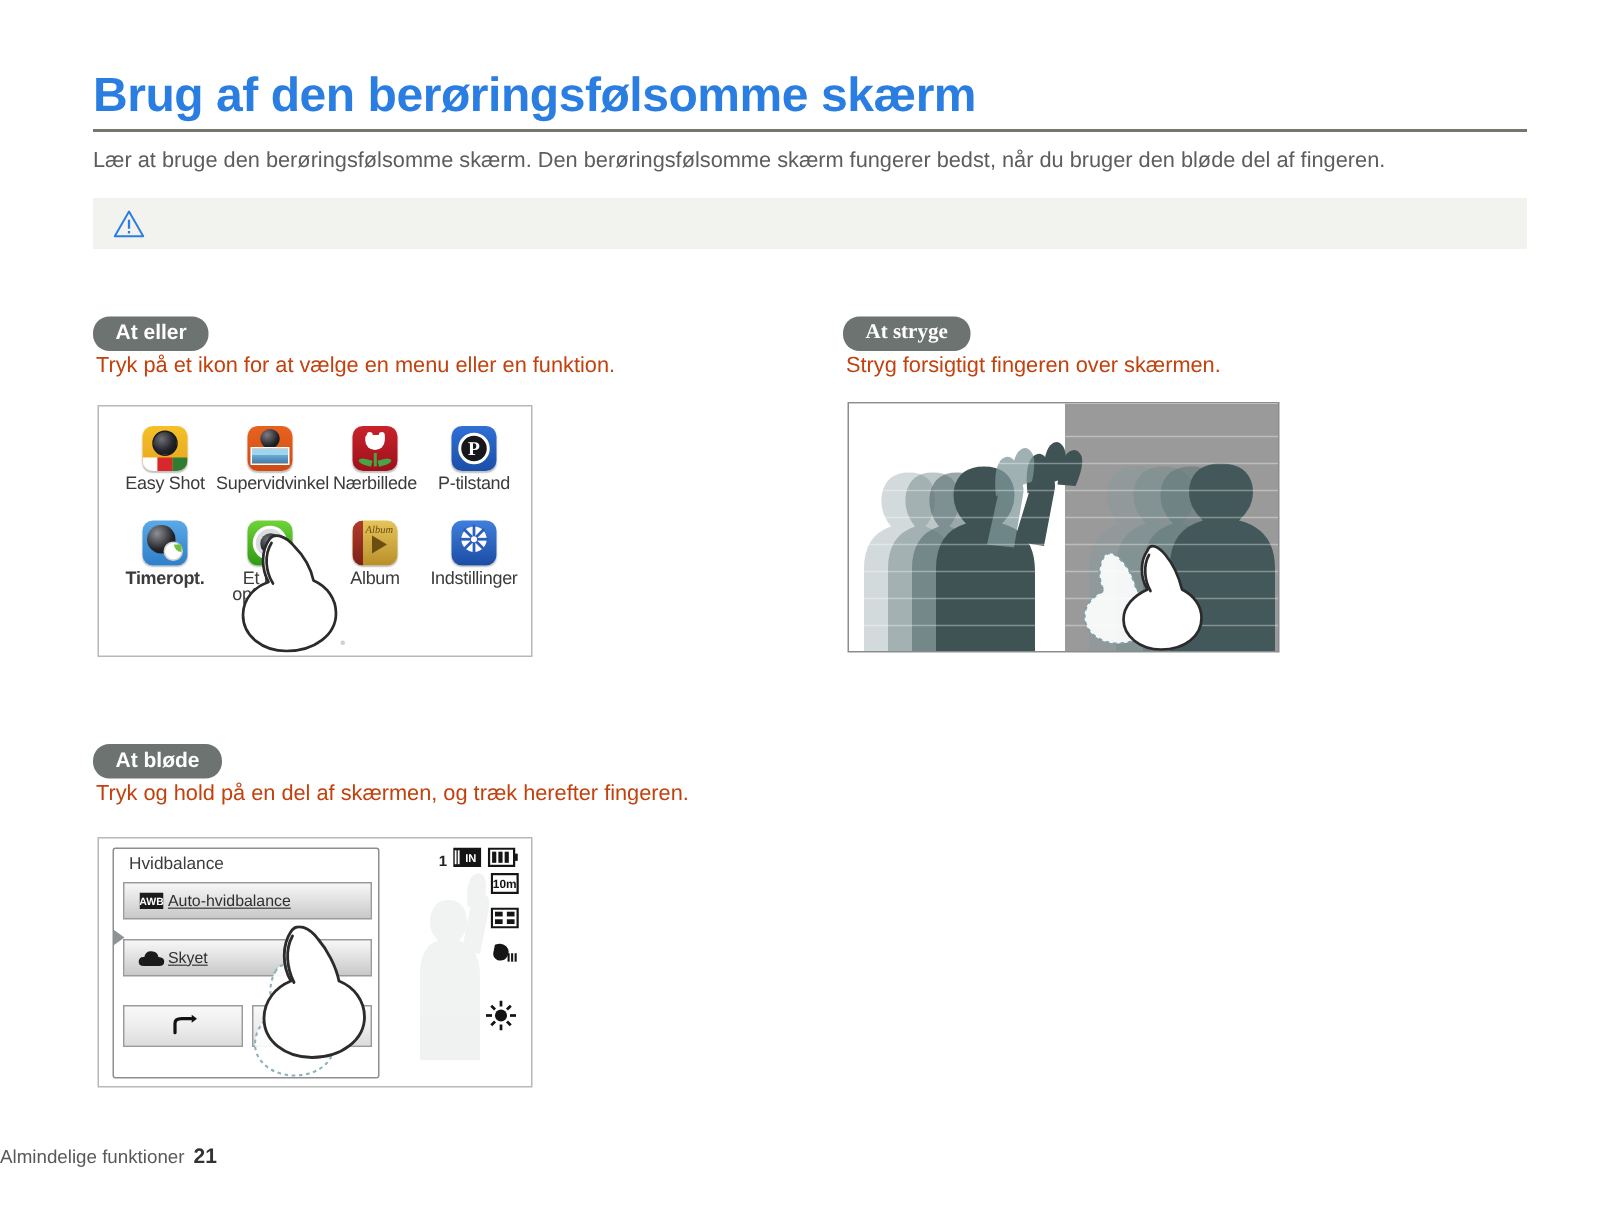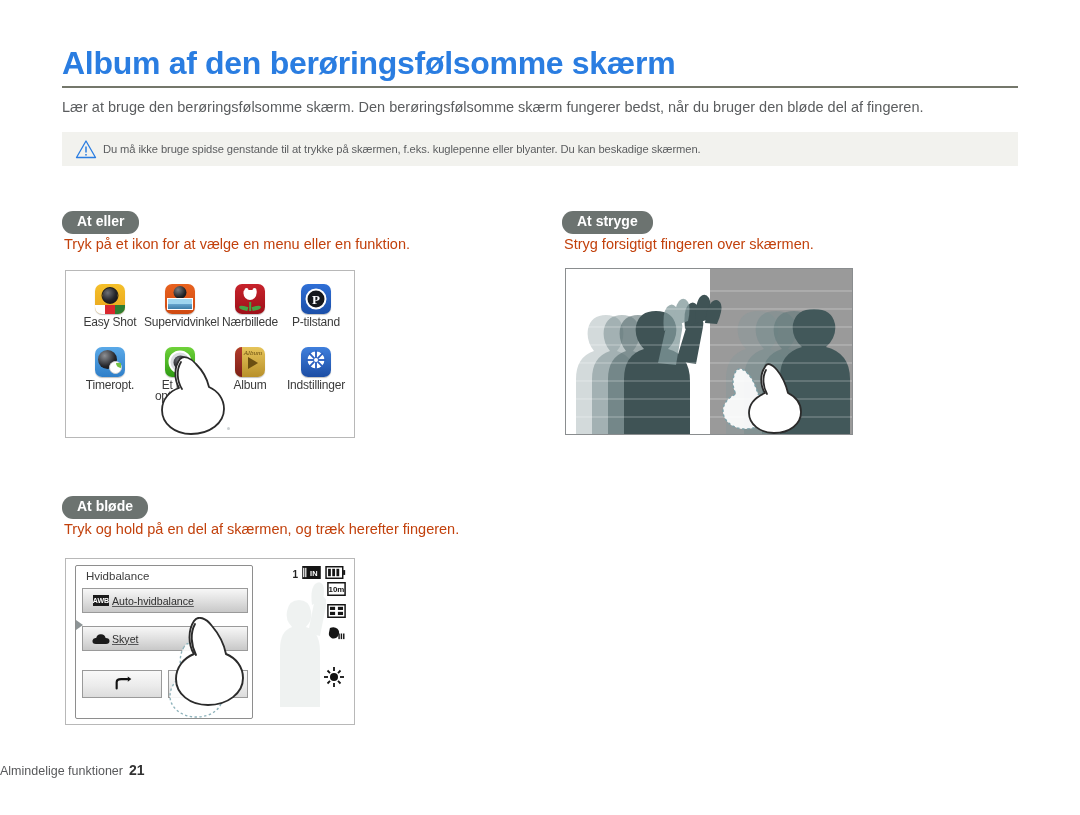--- a/index.html
+++ b/index.html
@@ -64,21 +64,21 @@
     white-space:nowrap;
   }
   .section-desc {
     position:absolute;
     font-size:14.5px; color:#c2410c;
     white-space:nowrap;
   }
 
   #pill-tap   { left:62px;  top:211px; }
   #desc-tap   { left:64px;  top:236px; }
-  #pill-swipe { left:562px; top:211px; }
+  #pill-swipe { left:562px; top:211px;font-family:Liberation Serif, serif; }
   #desc-swipe { left:564px; top:236px; }
   #pill-drag  { left:62px;  top:496px; }
   #desc-drag  { left:64px;  top:521px; }
 
   
   #tap-panel {
     position:absolute; left:65px; top:270px;
     width:290px; height:168px;
     border:1px solid #b8b8b8;
     background:#ffffff;
@@ -314,33 +314,32 @@
   #footer {
     position:absolute; left:0; top:762px; width:100%;
     text-align:left;
     font-size:12.5px; color:#58595b;
   }
   #footer .pg { font-weight:bold; font-size:14px; color:#333; margin-left:6px; }
 </style>
 </head>
 <body>
 
-<div id="page-title">Album af den berøringsfølsomme skærm</div>
+<div id="page-title">Brug af den berøringsfølsomme skærm</div>
 <div id="title-rule"></div>
 <div id="intro-text">Lær at bruge den berøringsfølsomme skærm. Den berøringsfølsomme skærm fungerer bedst, når du bruger den bløde del af fingeren.</div>
 
 <div id="caution-box">
   <div id="caution-icon">
     <svg width="22" height="20" viewBox="0 0 22 20" aria-hidden="true">
       <path d="M11 2 L20.5 18.5 L1.5 18.5 Z" fill="none" stroke="#2a7de1" stroke-width="1.3" stroke-linejoin="round"></path>
       <rect x="10.25" y="7.5" width="1.5" height="6" fill="#2a7de1"></rect>
       <rect x="10.25" y="15" width="1.5" height="1.6" fill="#2a7de1"></rect>
     </svg>
   </div>
-  <div id="caution-text">Du må ikke bruge spidse genstande til at trykke på skærmen, f.eks. kuglepenne eller blyanter. Du kan beskadige skærmen.</div>
 </div>
 
 <div class="pill" id="pill-tap">At eller</div>
 <div class="section-desc" id="desc-tap">Tryk på et ikon for at vælge en menu eller en funktion.</div>
 
 <div id="tap-panel">
   <div class="icon-grid">
 
     <div class="grid-cell" style="left:8px; top:13px;">
       <div class="app-icon ic-easyshot">
@@ -372,21 +371,21 @@
       <div class="app-label">Nærbillede</div>
     </div>
 
     <div class="grid-cell" style="left:214px; top:13px;">
       <div class="app-icon ic-pmode">
         <span class="circle">P</span>
       </div>
       <div class="app-label">P-tilstand</div>
     </div>
 
-    <div class="grid-cell" style="left:8px; top:76px;">
+    <div class="grid-cell" style="left:8px; top:76px;font-weight:bold;">
       <div class="app-icon ic-timer">
         <span class="lens"></span>
         <span class="dial"></span>
       </div>
       <div class="app-label">Timeropt.</div>
     </div>
 
     <div class="grid-cell" style="left:78px; top:76px;">
       <div class="app-icon ic-onetouch">
         <span class="ring"></span>

